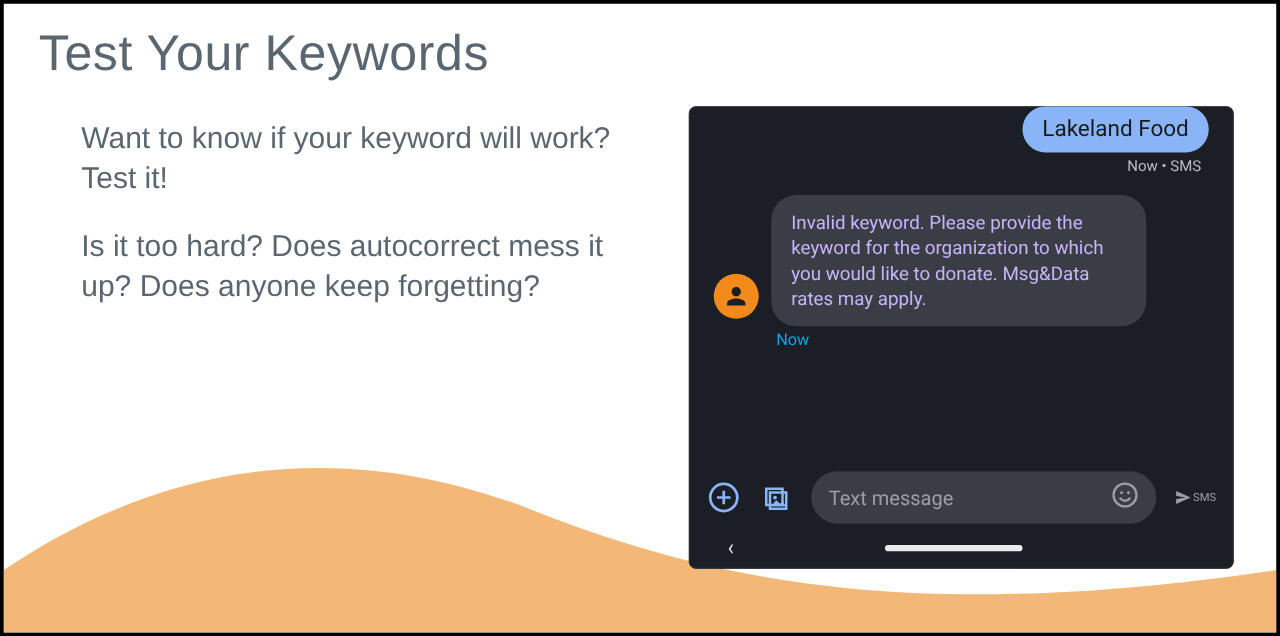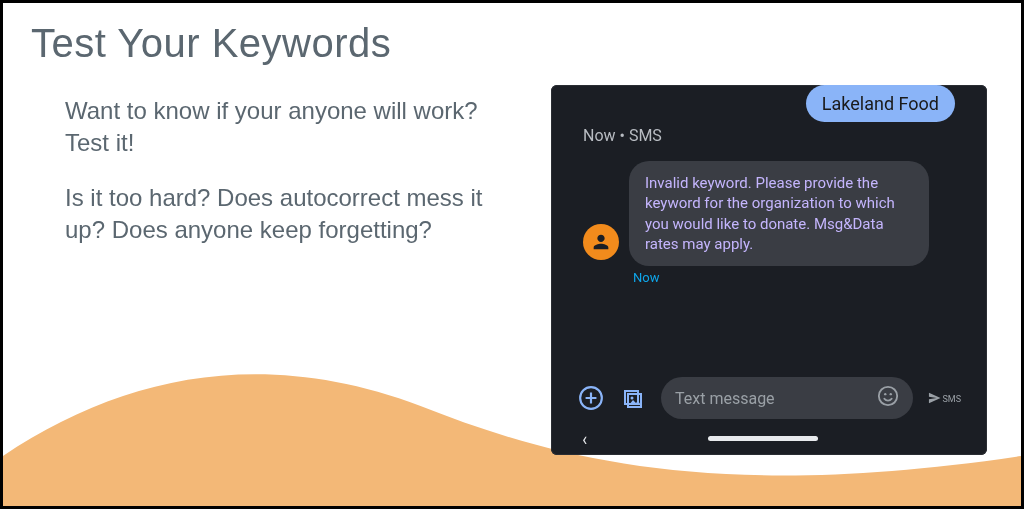--- a/index.html
+++ b/index.html
@@ -62,33 +62,34 @@
     overflow: hidden;
     box-shadow: 0 0 0 1px #2a2d33 inset;
   }
   .phone-header {
     text-align: center;
     font-size: 15px;
     color: #cfd2d6;
     padding: 12px 0 10px;
   }
   .msgs {
-    padding: 0 32px;
+    padding: 0 20px;
   }
   .sent-row { display: flex; justify-content: flex-end; }
   .sent-bubble {
     background: #8ab4f8;
     color: #1a1a1a;
     font-size: 18px;
     padding: 8px 16px;
     border-radius: 20px;
     max-width: 260px;
   }
   .sent-meta {
-    font-size: 16px;
+    text-align: right;
+    font-size: 12px;
     color: #b8bcc2;
     margin: 4px 6px 16px 0;
   }
   .recv-row { display: flex; align-items: flex-end; gap: 10px; }
   .avatar {
     width: 36px; height: 36px;
     background: #f28b1c;
     border-radius: 50%;
     display: flex; align-items: center; justify-content: center;
     flex-shrink: 0;
@@ -110,21 +111,21 @@
     margin: 4px 0 0 50px;
   }
 
   .compose {
     position: absolute;
     left: 0; right: 0;
     bottom: 36px;
     display: flex;
     align-items: center;
     gap: 14px;
-    padding: 0 26px;
+    padding: 0 14px;
   }
   .icon-btn {
     width: 28px; height: 28px;
     display: flex; align-items: center; justify-content: center;
     color: #8ab4f8;
     flex-shrink: 0;
   }
   .icon-btn svg { width: 26px; height: 26px; stroke: currentColor; fill: none; }
   .icon-btn.gallery svg { fill: currentColor; stroke: none; width:24px; height:24px;}
   .input-pill {
@@ -173,21 +174,21 @@
 
   <div class="wave">
     <svg viewBox="0 0 1024 170" preserveAspectRatio="none">
       <path d="M0,120 C120,40 260,10 420,70 C560,125 720,165 1024,120 L1024,170 L0,170 Z" fill="#f3b877"></path>
     </svg>
   </div>
 
   <h1 class="title">Test Your Keywords</h1>
 
   <div class="body-text">
-    <p class="intro">Want to know if your anyone will work? Test it!</p>
+    <p class="intro">Want to know if your keyword will work? Test it!</p>
     <p class="closing">Is it too hard? Does autocorrect mess it up? Does anyone keep forgetting?</p>
   </div>
 
   <div class="phone">
 
     <div class="msgs">
       <div class="sent-row">
         <div class="sent-bubble">Lakeland Food</div>
       </div>
       <div class="sent-meta">Now • SMS</div>

